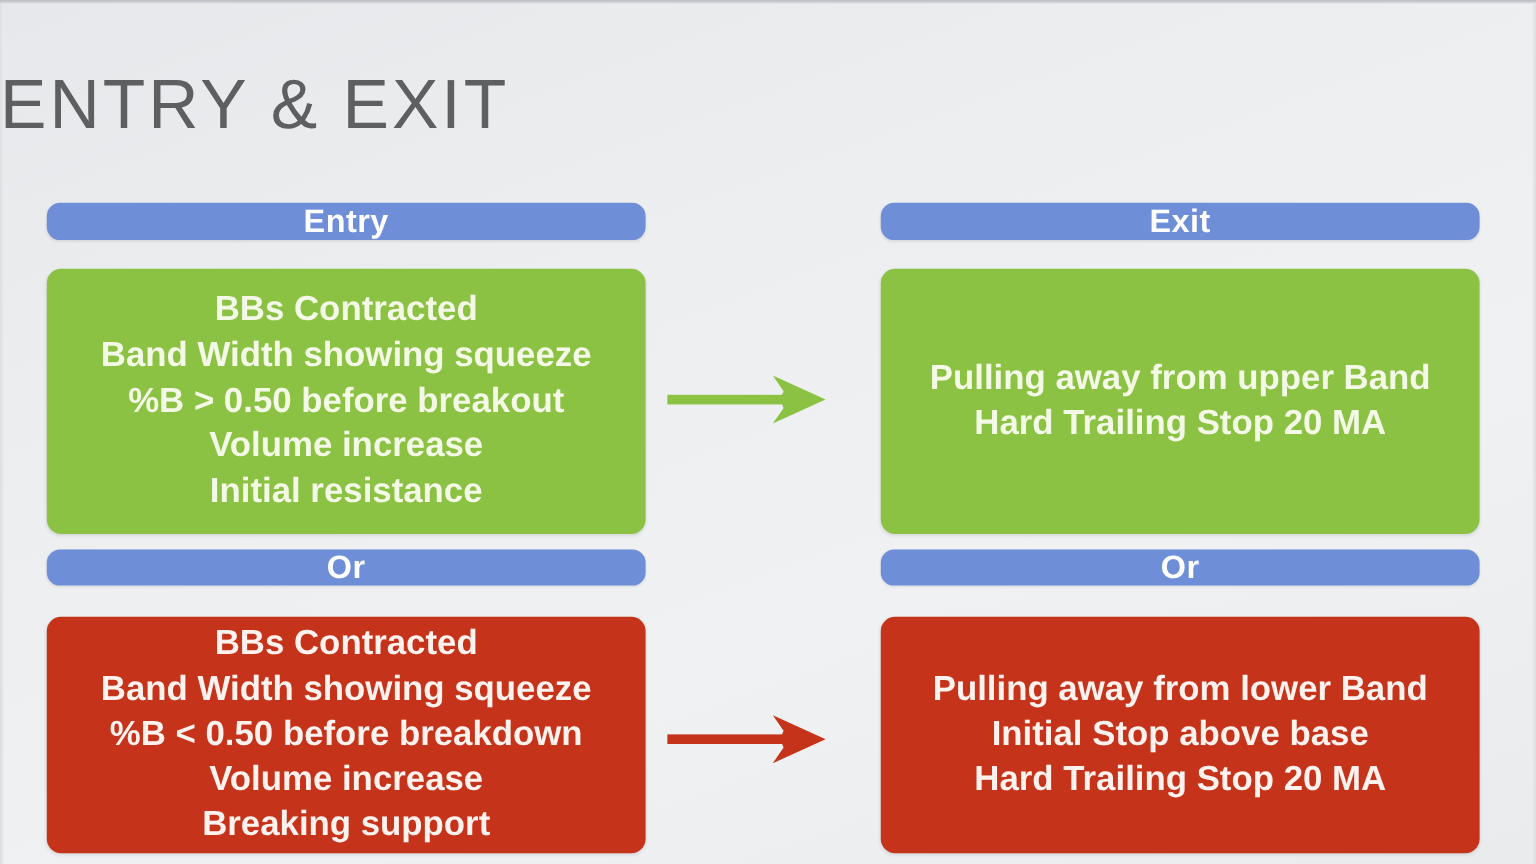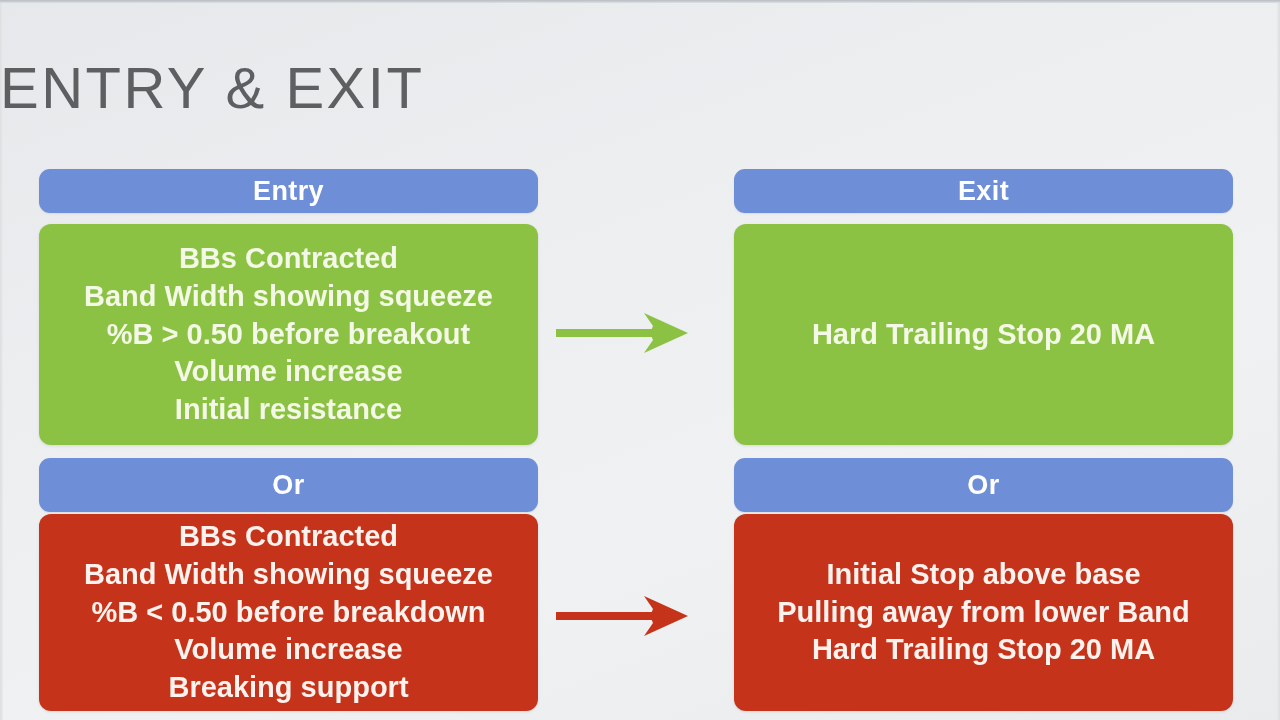--- a/index.html
+++ b/index.html
@@ -93,23 +93,23 @@
 
   .box-line {
     display: block;
     white-space: nowrap;
   }
 
   
   .col-left  { left: 39px;  width: 499px; }
   .col-right { left: 734px; width: 499px; align-items: center; }
 
-  .row-head1 { top: 169px; height: 44px; }
+  .row-head1 { top: 169px; height: 31px; }
   .row-body1 { top: 224px; height: 221px; }
-  .row-head2 { top: 458px; height: 54px; }
+  .row-head2 { top: 458px; height: 30px; }
   .row-body2 { top: 514px; height: 197px; }
 
   
   .arrow {
     position: absolute;
     left: 556px;
     width: 132px;
     height: 46px;
   }
   .arrow-green { top: 310px; }
@@ -163,26 +163,27 @@
       <rect x="0" y="19" width="100" height="8" fill="#c4331a"></rect>
       <path d="M 88 3 L 132 23 L 88 43 L 97 30 L 94 23 L 97 16 Z" fill="#c4331a"></path>
     </svg>
   </div>
 
   <div class="box box-header col-right row-head1">
     <span class="box-line">Exit</span>
   </div>
 
   <div class="box box-green col-right row-body1">
+    <span class="box-line">Pulling away from upper Band</span>
     <span class="box-line">Hard Trailing Stop 20 MA</span>
   </div>
 
   <div class="box box-header col-right row-head2">
     <span class="box-line">Or</span>
   </div>
 
   <div class="box box-red col-right row-body2">
+    <span class="box-line">Pulling away from lower Band</span>
     <span class="box-line">Initial Stop above base</span>
-    <span class="box-line">Pulling away from lower Band</span>
     <span class="box-line">Hard Trailing Stop 20 MA</span>
   </div>
 
 </div>
 
 </body></html>

